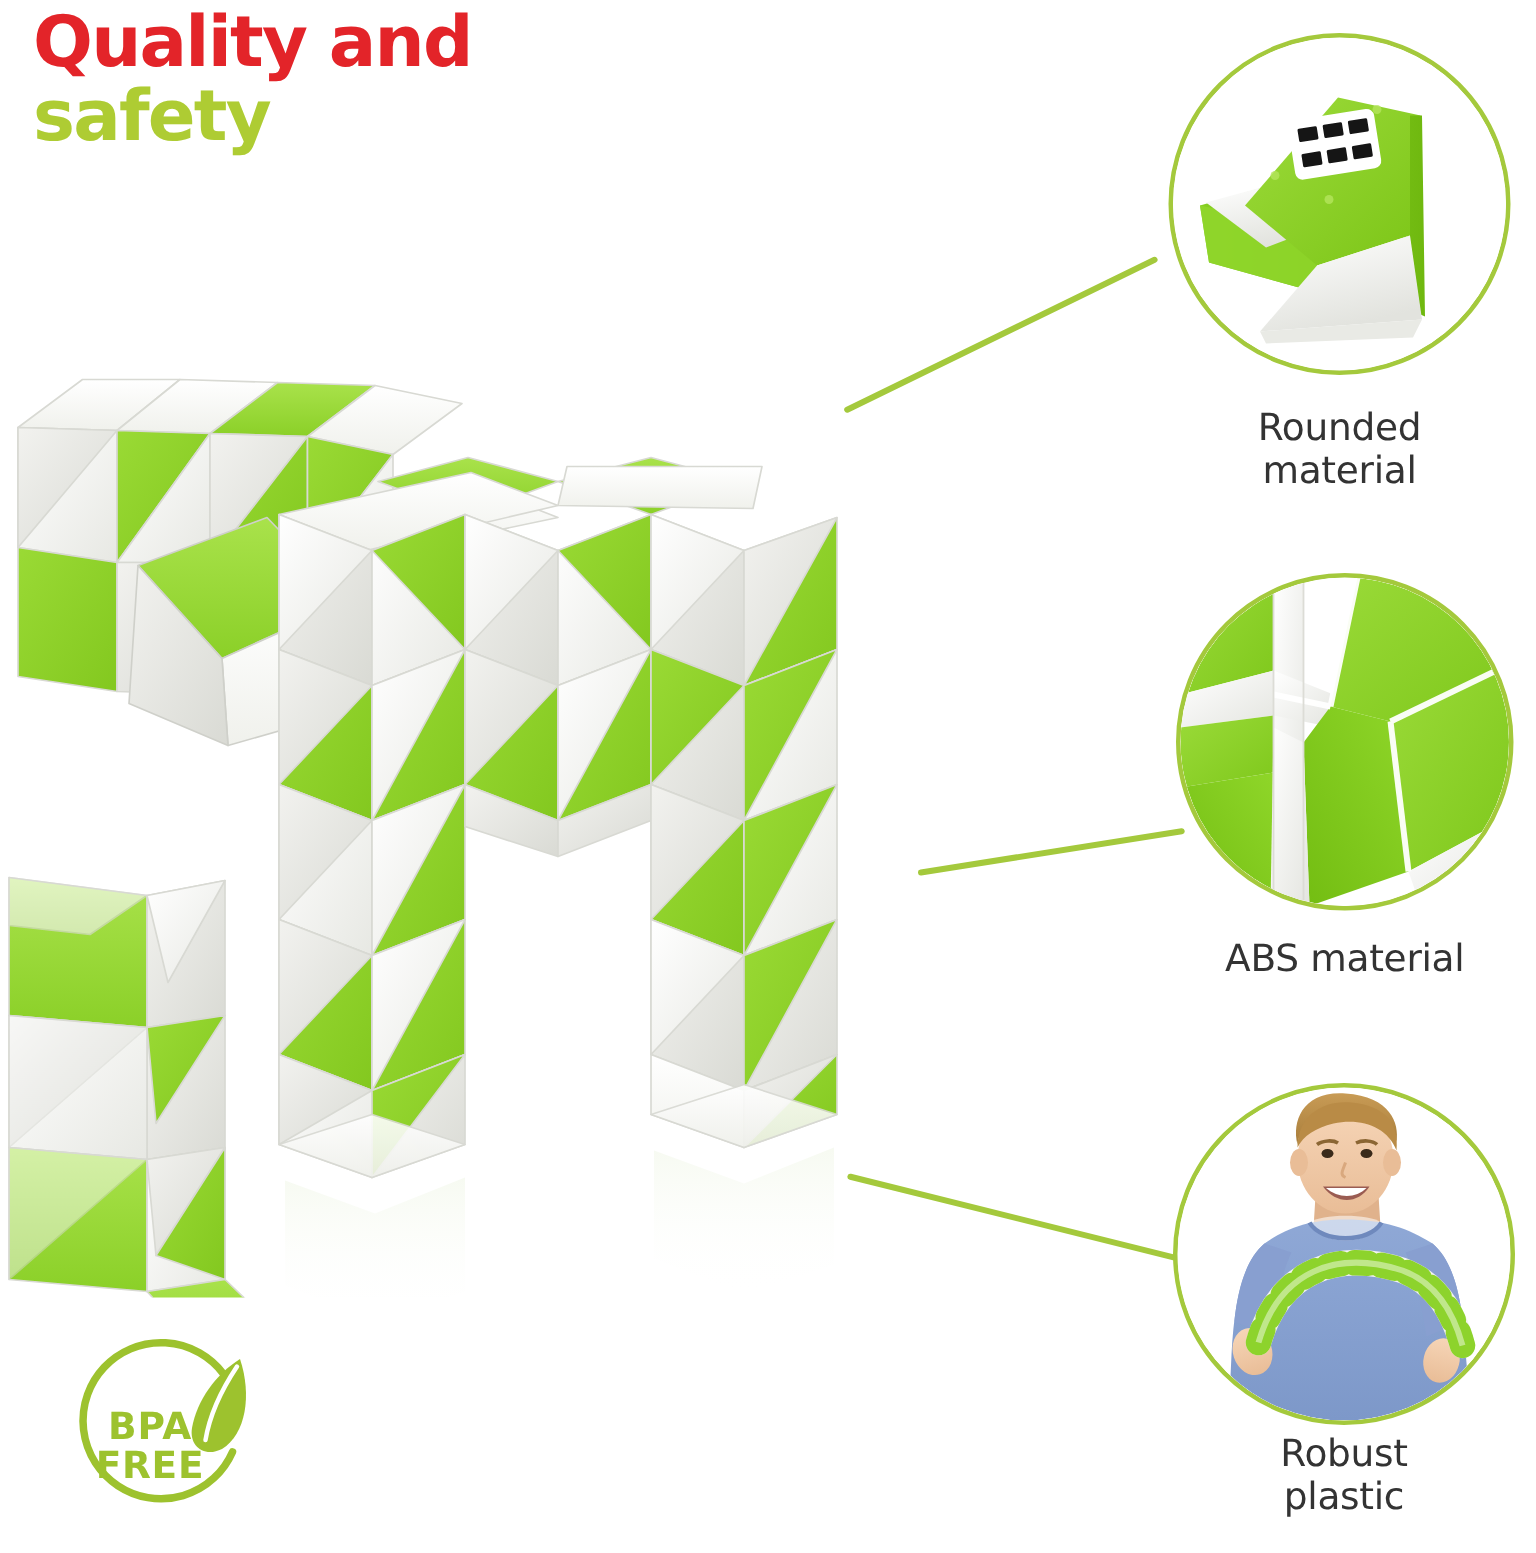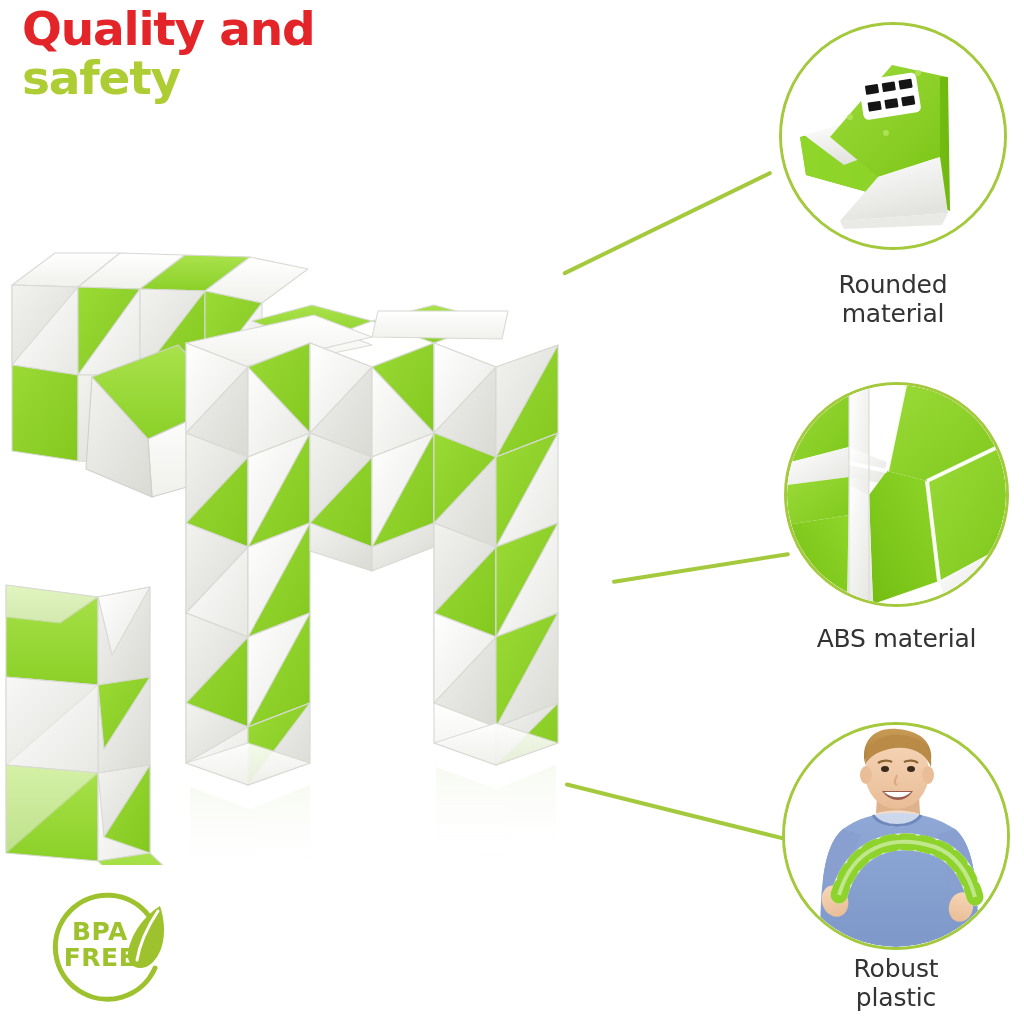--- a/index.html
+++ b/index.html
@@ -70,21 +70,21 @@
     height: 4px;
     background: #a4c93c;
     border-radius: 2px;
     transform-origin: 0 50%;
   }
 
   
   .bpa-badge { position: absolute; left: 48px; top: 890px; width: 130px; height: 130px; }
   .bpa-text {
     position: absolute;
-    left: 0; top: 29px; width: 104px;
+    left: 0; top: 48px; width: 104px;
     text-align: center;
     color: #9dc22e;
     font-family: "DejaVu Sans", sans-serif;
     font-weight: 700;
     font-size: 25px;
     line-height: 1.04;
     letter-spacing: 0.5px;
   }
 
   

